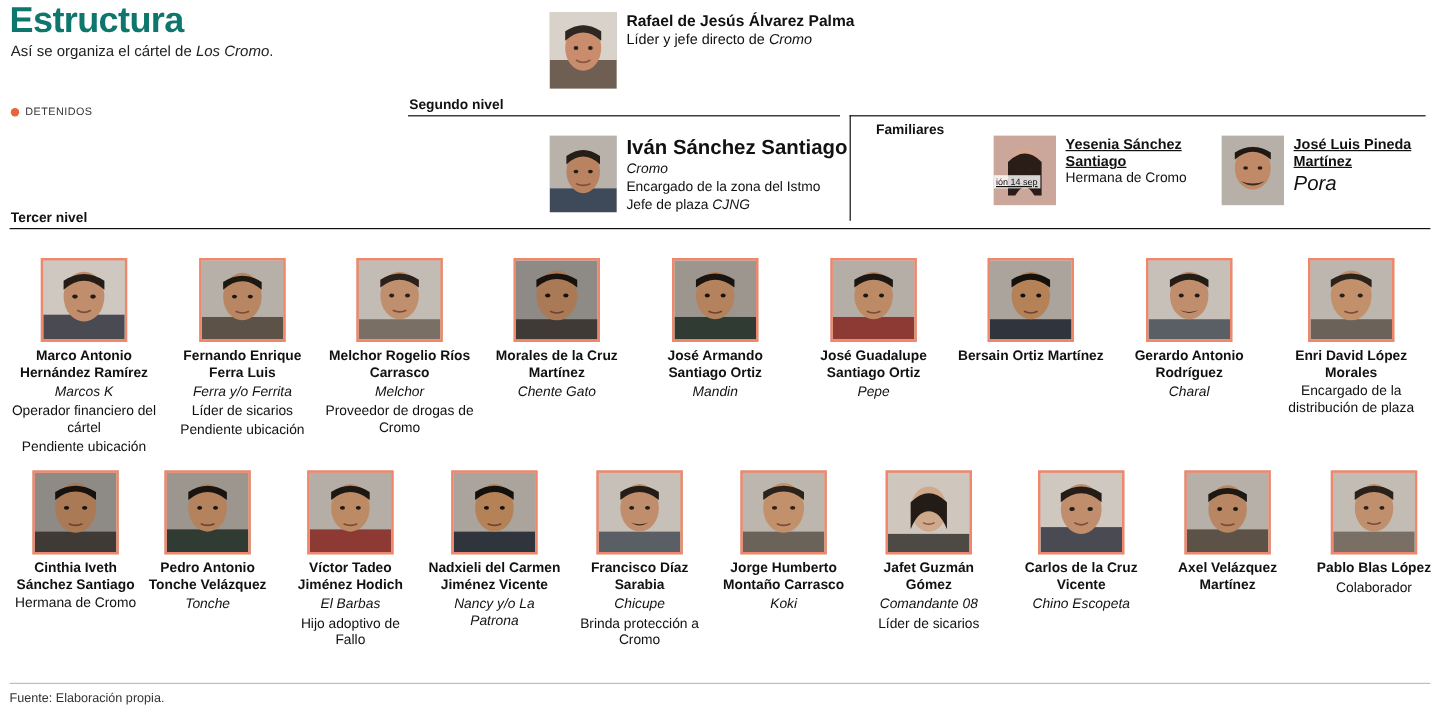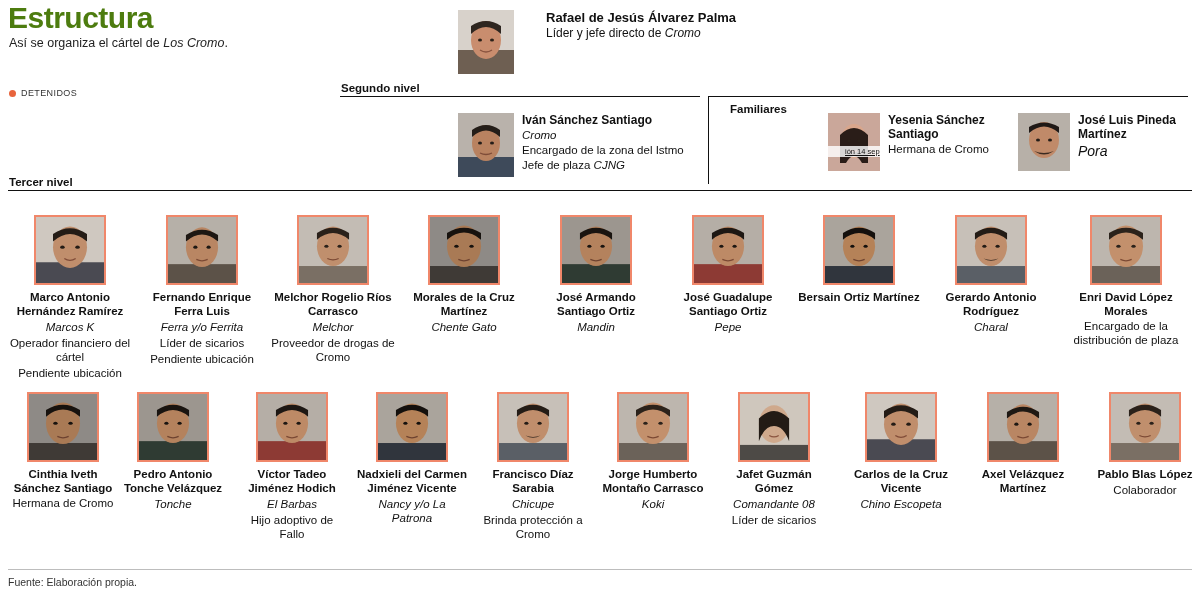--- a/index.html
+++ b/index.html
@@ -13,21 +13,21 @@
     position: relative;
     overflow: hidden;
   }
   .page { position: relative; width: 1200px; height: 591px; }
 
   
   .title {
     position: absolute; left: 8px; top: 2px;
     font-family: "Liberation Sans", sans-serif;
     font-size: 30px; font-weight: bold; letter-spacing: -0.5px;
-    color: #4d7c0f; line-height: 1.05;
+    color: #0f766e; line-height: 1.05;
   }
   .subtitle {
     position: absolute; left: 9px; top: 36px;
     font-size: 12.5px; color: #222;
   }
   .subtitle i { font-style: italic; }
 
   .legend {
     position: absolute; left: 9px; top: 88px;
     display: flex; align-items: center; gap: 5px;
@@ -60,44 +60,44 @@
 
   
   .person { position: absolute; }
   .p-name { font-weight: bold; line-height: 1.18; }
   .p-alias { font-style: italic; line-height: 1.2; }
   .p-role { line-height: 1.2; }
 
   
   .lvl1 { left: 458px; top: 10px; width: 330px; }
   .lvl1 .photo { width: 56px; height: 64px; float: left; }
-  .lvl1 .txt { margin-left: 88px; }
+  .lvl1 .txt { margin-left: 64px; }
   .lvl1 .p-name { font-size: 13px; }
   .lvl1 .p-alias { font-size: 12px; margin-top: 2px; }
   .lvl1 .p-role { font-size: 12px; margin-top: 1px; }
 
   
   .lvl2 { left: 458px; top: 113px; width: 250px; }
   .lvl2 .photo { width: 56px; height: 64px; float: left; }
   .lvl2 .txt { margin-left: 64px; }
-  .lvl2 .p-name { font-size: 12px; }
+  .lvl2 .p-name { font-size: 17px; }
   .lvl2 .p-alias { font-size: 11.5px; margin-top: 2px; }
   .lvl2 .p-role { font-size: 11.5px; margin-top: 1px; }
   .lvl2 .p-role i { font-style: italic; }
 
   .familiares-rule { position: absolute; left: 708px; top: 96px; width: 480px; height: 1px; background: #111; }
   .familiares-vert { position: absolute; left: 708px; top: 96px; width: 1px; height: 88px; background: #111; }
   .familiares-label { position: absolute; left: 730px; top: 103px; font-size: 11.5px; font-weight: bold; }
 
   .fam { position: absolute; top: 113px; width: 170px; }
   .fam .photo { width: 52px; height: 58px; float: left; }
   .fam .txt { margin-left: 60px; }
-  .fam .p-name { font-size: 12px; }
+  .fam .p-name { font-size: 12px; text-decoration: underline; }
   .fam .p-role { font-size: 11.5px; margin-top: 2px; }
-  .fam .p-alias { font-size: 14px; margin-top: 2px; }
+  .fam .p-alias { font-size: 17px; margin-top: 2px; }
   .fam1 { left: 828px; }
   .fam2 { left: 1018px; }
 
   
   .card { position: absolute; text-align: center; width: 118px; }
   .card .photo { width: 72px; height: 70px; margin: 0 auto; }
   .card .p-name { font-size: 11.5px; margin-top: 6px; }
   .card .p-alias { font-size: 11.5px; margin-top: 3px; }
   .card .p-role { font-size: 11.5px; margin-top: 2px; }
 
@@ -168,21 +168,21 @@
   <div class="person fam fam1">
     <div class="photo plain">
       <svg class="ph-img" viewBox="0 0 52 58" preserveAspectRatio="none">
         <rect width="52" height="58" fill="#caa79a"></rect>
         <ellipse cx="26" cy="28" rx="13" ry="17" fill="#d9a68c"></ellipse>
         <path d="M12 22 q14 -14 28 0 l0 28 l-6 0 q-8 -14 -16 0 l-6 0 z" fill="#2a1d18"></path>
         <ellipse cx="21" cy="28" rx="1.8" ry="1.4" fill="#2b2118"></ellipse>
         <ellipse cx="31" cy="28" rx="1.8" ry="1.4" fill="#2b2118"></ellipse>
         <path d="M22 37 q4 3 8 0" stroke="#a8533f" stroke-width="1.2" fill="none"></path>
       </svg>
-      <div style="position:absolute; left:0; bottom:14px; background:rgba(255,255,255,.82); font-size:7.5px; padding:1px 17px; white-space:nowrap;text-decoration:underline;">ión 14 sep</div>
+      <div style="position:absolute; left:0; bottom:14px; background:rgba(255,255,255,.82); font-size:7.5px; padding:1px 2px; white-space:nowrap;text-decoration:underline;">ión 14 sep</div>
     </div>
     <div class="txt">
       <div class="p-name">Yesenia Sánchez Santiago</div>
       <div class="p-role">Hermana de Cromo</div>
     </div>
   </div>
 
   <div class="person fam fam2">
     <div class="photo plain">
       <svg class="ph-img" viewBox="0 0 52 58" preserveAspectRatio="none">

